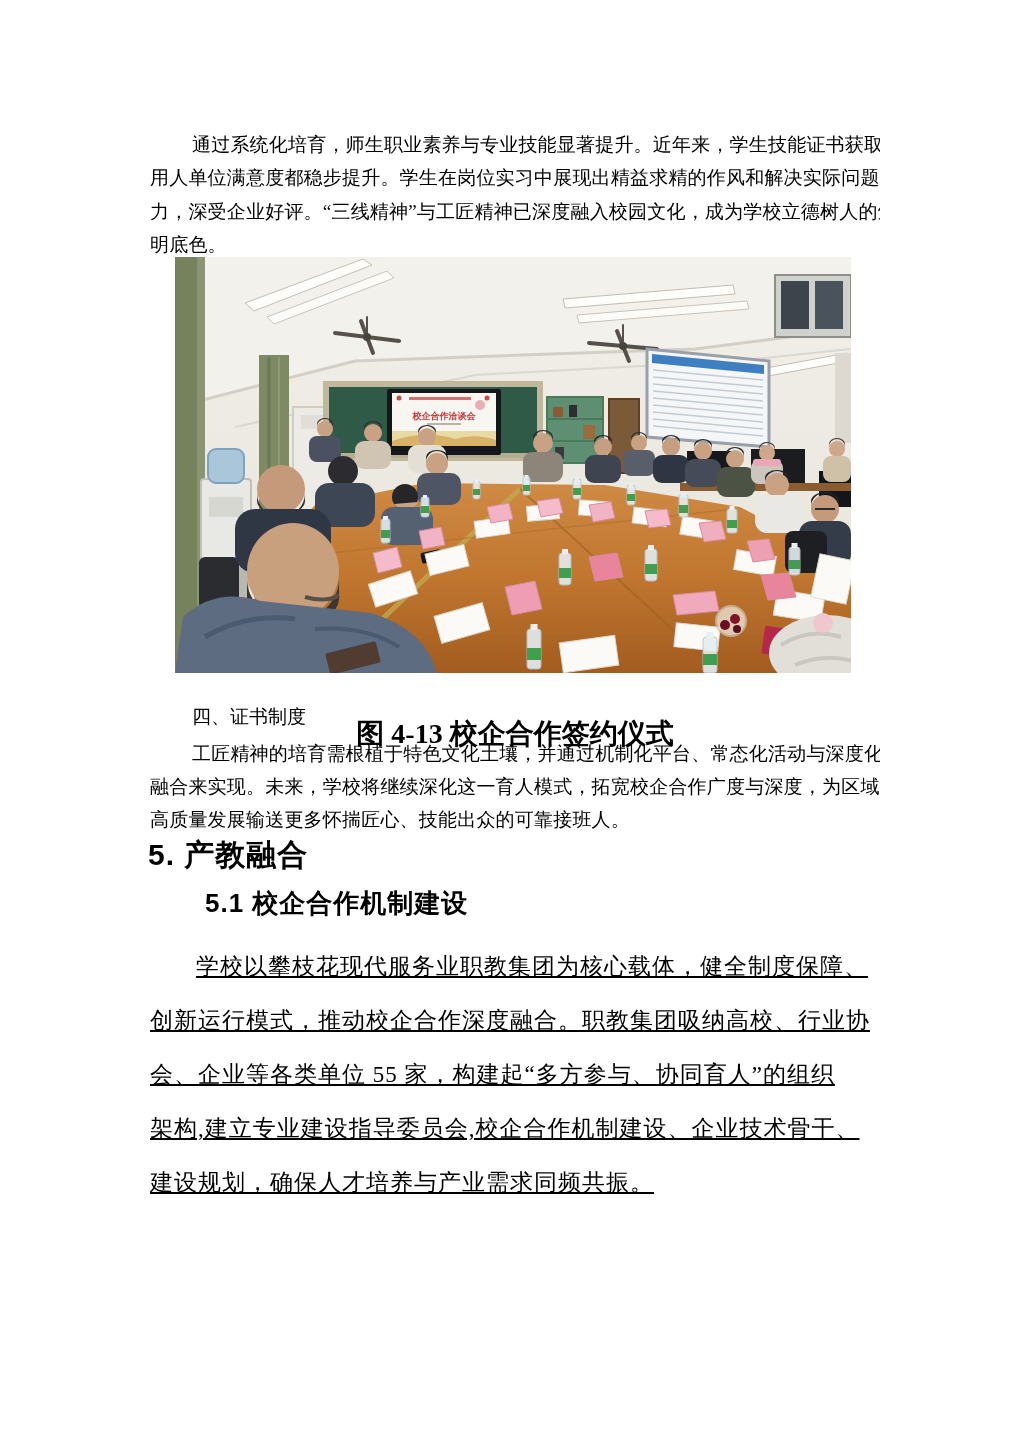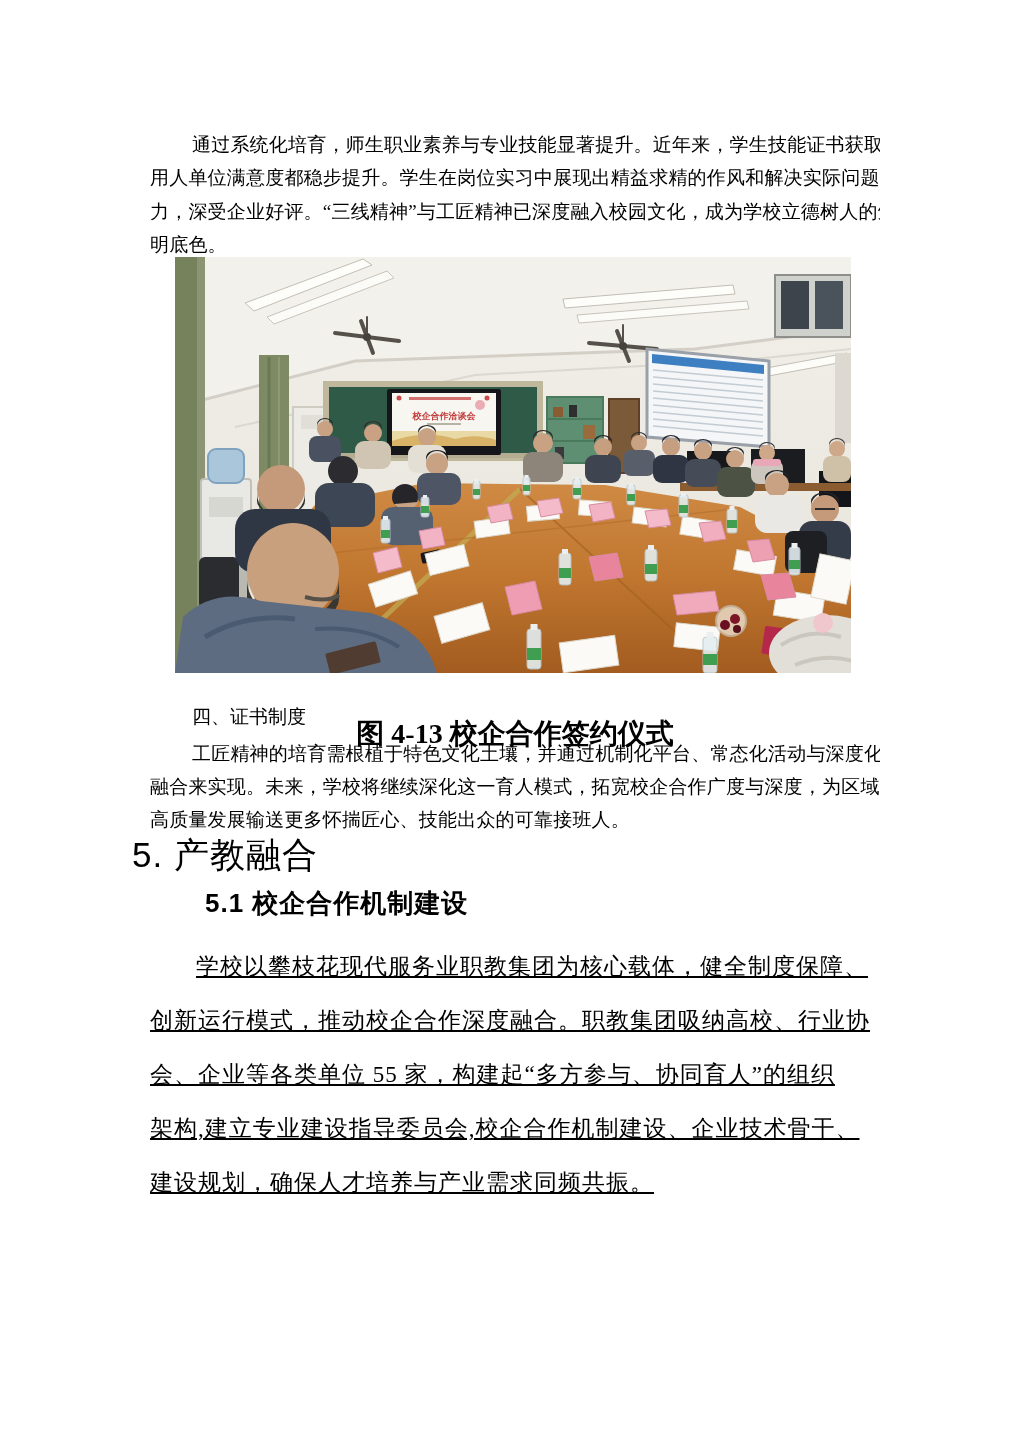--- a/index.html
+++ b/index.html
@@ -14,22 +14,22 @@
   
   .photo{left:175px;top:257px;width:676px;height:416px;}
   .photo svg{display:block;}
   
   .caption{top:676px;text-align:center;font-weight:bold;font-size:28px;line-height:28px;margin-top:44px;}
   
   .case-heading{left:192px;top:704px;font-size:19px;line-height:26px;}
   .case{top:737px;font-size:19px;}
   .case .line{height:33px;line-height:33px;letter-spacing:0.2px;}
   
-  .h5{left:132px;top:838px;font-family:"Liberation Sans",sans-serif;font-weight:normal;
-      font-size:35px;line-height:34px;letter-spacing:1px;}
+  .h5{left:148px;top:838px;font-family:"Liberation Sans",sans-serif;font-weight:bold;
+      font-size:30px;line-height:34px;letter-spacing:1px;}
   .h51{left:205px;top:884px;font-family:"Liberation Sans",sans-serif;font-weight:bold;
        font-size:26px;line-height:38px;letter-spacing:1px;}
   
   .body5{top:940px;font-size:23px;text-decoration:underline;}
   .body5 .line{height:54px;line-height:54px;letter-spacing:1px;}
   .body5b{top:1262px;font-size:23px;}
   .body5b .line{height:54px;line-height:54px;letter-spacing:1px;}
   .indent{text-indent:42px;}
   .indent-lg{text-indent:46px;}
 </style>

